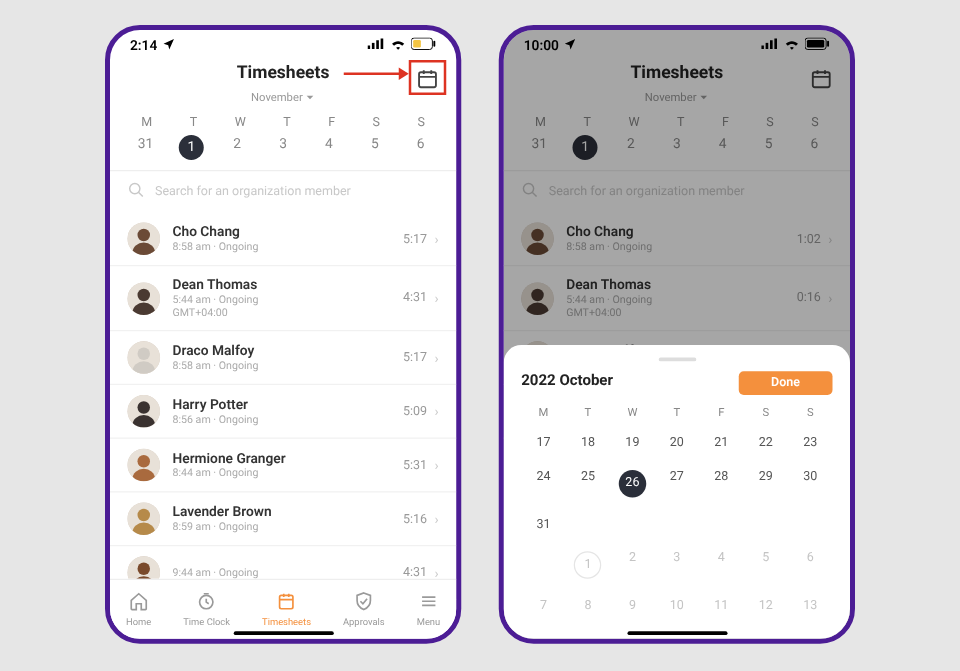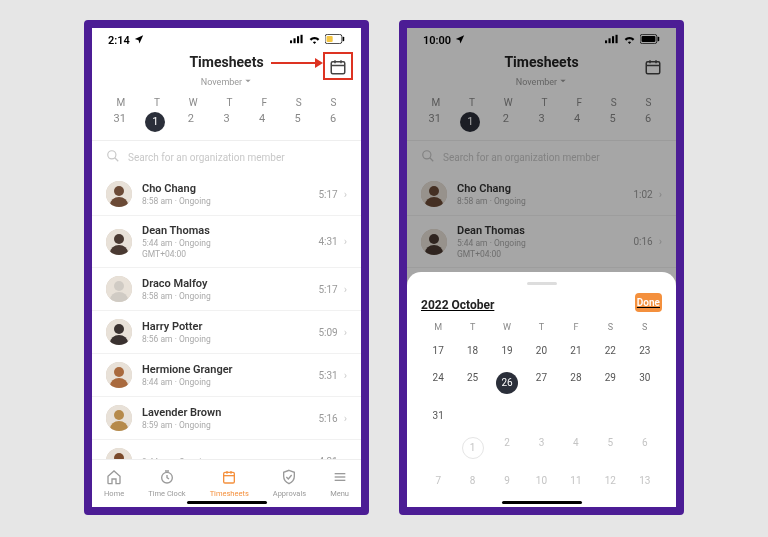--- a/index.html
+++ b/index.html
@@ -8,22 +8,22 @@
     font-family: -apple-system, BlinkMacSystemFont, "Segoe UI", Roboto, sans-serif;
     display: flex;
     justify-content: center;
     gap: 30px;
     padding: 20px;
   }
   .phone {
     width: 285px;
     height: 495px;
     background: #fff;
-    border: 8px solid #4c1d95;
-    border-radius: 4px;
+    border: 4px solid #4c1d95;
+    border-radius: 28px;
     position: relative;
     overflow: hidden;
   }
   .phone2 { background:#fff; }
   .dim-overlay {
     position:absolute; inset:0; background:rgba(0,0,0,0.35); z-index:5;
   }
   .status-bar {
     height: 24px;
     display: flex;
@@ -90,25 +90,25 @@
   }
   .tab { display:flex; flex-direction:column; align-items:center; font-size:7.5px; color:#9a9a9a; gap:2px;justify-content:space-between; }
   .tab.active { color:#f4903d; }
   .home-ind { position:absolute; bottom:3px; left:50%; transform:translateX(-50%); width:80px; height:3px; background:#000; border-radius:3px; }
   .sheet {
     position:absolute; bottom:0; left:0; right:0; background:#fff; z-index:10;
     border-top-left-radius:14px; border-top-right-radius:14px;
     padding:10px 14px 18px;
   }
   .sheet .handle { width:30px; height:3px; background:#ddd; border-radius:3px; margin:0 auto 8px; }
-  .sheet .sheet-head { display:flex; justify-content:space-between; align-items:flex-end; margin-bottom:10px;text-decoration:underline;}
+  .sheet .sheet-head { display:flex; justify-content:space-between; align-items:flex-start; margin-bottom:10px;}
   .sheet .sheet-title { font-size:12px; font-weight:700; color:#222; }
   .done-btn {
     background:#f4903d; color:#fff; font-size:10px; font-weight:600;
-    padding:4px 2px; border-radius:4px;
+    padding:4px 26px; border-radius:4px;
   }
   .cal-grid {
     display:grid; grid-template-columns:repeat(7,1fr); row-gap:10px; column-gap:0px;
     font-size:10px; color:#555; text-align:center;
   }
   .cal-grid .hd { color:#888; font-size:9px; }
   .cal-grid .cell { padding:3px 0; }
   .cal-grid .today { background:#2b2f3a; color:#fff; border-radius:50%; width:22px; height:22px; line-height:22px; margin:0 auto; }
   .cal-grid .faded { color:#c4c4c4; }
   .cal-grid .ring { border:1px solid #e5e5e5; color:#c4c4c4; border-radius:50%; width:22px; height:22px; line-height:20px; margin:0 auto; }

